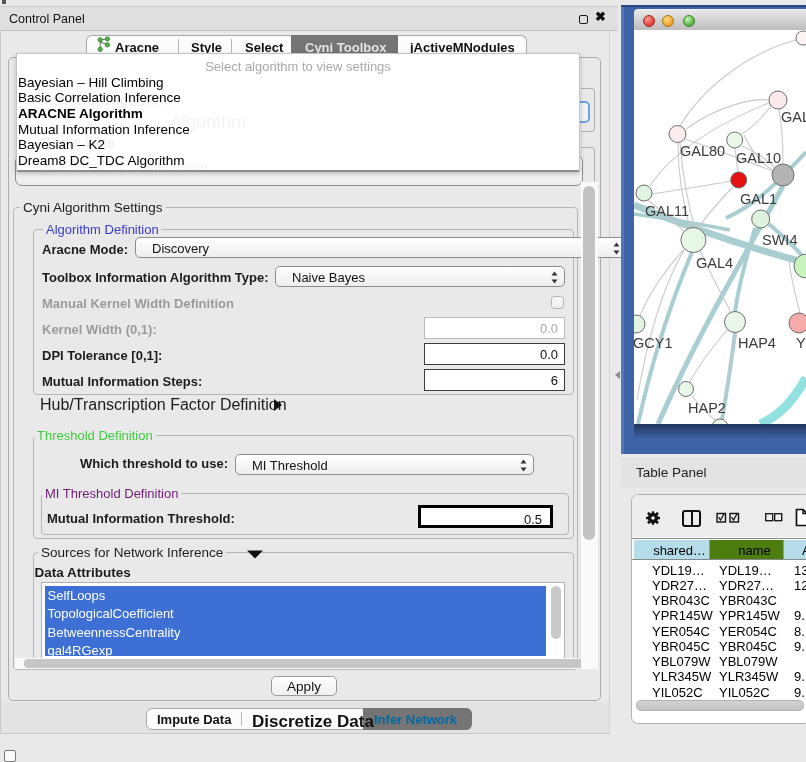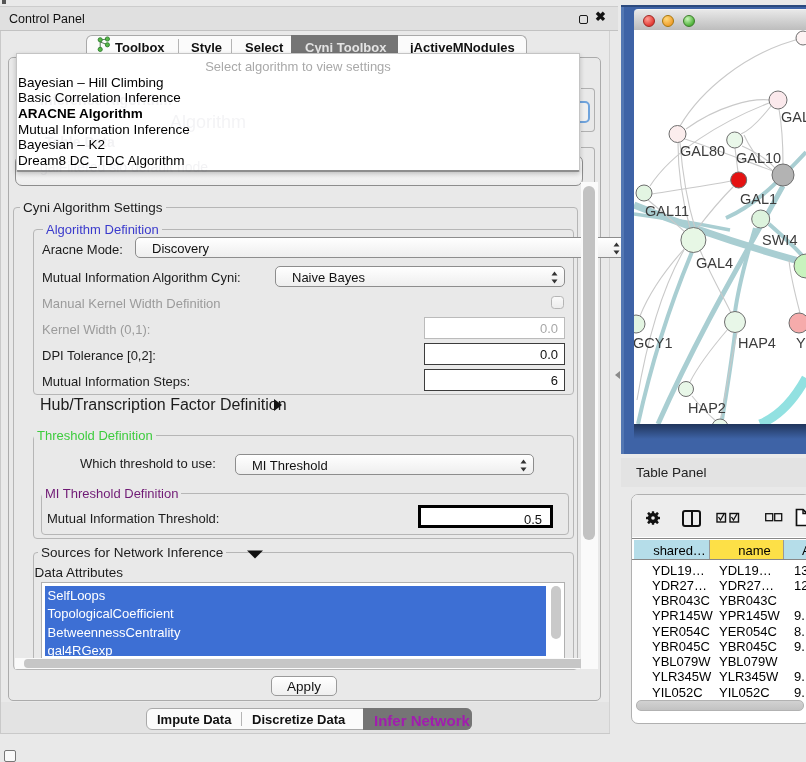--- a/index.html
+++ b/index.html
@@ -1,18 +1,18 @@
 <!DOCTYPE html>
 <html><head>
 <meta charset="utf-8">
 <style>
 * { margin:0; padding:0; box-sizing:border-box; }
 html,body { width:806px; height:762px; background:#e9e9e9; font-family:"Liberation Sans", sans-serif; position:relative; overflow:hidden; }
 .abs { position:absolute; }
-.lbl { position:absolute; font-size:13px; font-weight:normal; color:#1c1c1c; white-space:nowrap; }
+.lbl { position:absolute; font-size:13px; font-weight:bold; color:#1c1c1c; white-space:nowrap; }
 .dis { color:#9b9b9b; }
 .combo { position:absolute; border:1px solid #8d8d8d; border-radius:5px; background:linear-gradient(#ffffff,#eeeeee); font-size:13px; color:#111; }
 .combo .ct { position:absolute; left:16px; top:3px; }
 .combo svg { position:absolute; right:5px; top:3px; }
 .field { position:absolute; background:#fff; font-size:13px; text-align:right; }
 .gbox { position:absolute; border:1px solid #b6b6b6; border-radius:4px; }
 .gcap { position:absolute; background:#e9e9e9; padding:0 3px; font-size:13px; white-space:nowrap; }
 </style>
 </head>
 <body>
@@ -30,21 +30,21 @@
 <div class="abs" style="left:291px; top:35px; width:107px; height:23px; background:#757575;"></div>
 <div class="abs" style="left:178px; top:39px; width:1px; height:15px; background:#b5b5b5;"></div>
 <div class="abs" style="left:231px; top:39px; width:1px; height:15px; background:#b5b5b5;"></div>
 <svg class="abs" style="left:97px; top:36px;" width="14" height="17" viewBox="0 0 14 17">
   <path d="M3.2 4 L3.2 13 M3.2 4 L10.2 3 M3.2 6 L10.2 8.6" stroke="#567b56" stroke-width="1" fill="none"></path>
   <circle cx="3.2" cy="3.8" r="2.1" fill="#57b847" stroke="#2f7d2f" stroke-width="0.9"></circle>
   <circle cx="10.4" cy="3" r="2.1" fill="#57b847" stroke="#2f7d2f" stroke-width="0.9"></circle>
   <circle cx="10.4" cy="8.8" r="2.1" fill="#57b847" stroke="#2f7d2f" stroke-width="0.9"></circle>
   <circle cx="3.2" cy="13.4" r="2.1" fill="#57b847" stroke="#2f7d2f" stroke-width="0.9"></circle>
 </svg>
-<div class="abs" style="left:115px; top:40px; font-size:13px; font-weight:600; color:#111;">Toolbox</div>
+<div class="abs" style="left:115px; top:40px; font-size:13px; font-weight:600; color:#111;">Aracne</div>
 <div class="abs" style="left:191px; top:40px; font-size:13px; font-weight:600; color:#111;">Style</div>
 <div class="abs" style="left:245px; top:40px; font-size:13px; font-weight:600; color:#111;">Select</div>
 <div class="abs" style="left:305px; top:40px; font-size:13px; font-weight:600; color:#e4e4e4;">Cyni Toolbox</div>
 <div class="abs" style="left:410px; top:40px; font-size:13px; font-weight:600; color:#111;">jActiveMNodules</div>
 
 <div class="abs" style="left:8px; top:57px; width:593px; height:644px; border:1px solid #ababab; border-radius:5px; background:#e9e9e9;"></div>
 
 <div class="abs" style="left:581px; top:88px; width:14px; height:44px; border:1px solid #b0b0b0; border-left:none; border-radius:0 4px 4px 0;"></div>
 <div class="abs" style="left:575px; top:101px; width:15px; height:22px; border:2px solid #6fa3dc; border-radius:5px; background:#f0f0f0;"></div>
 <div class="abs" style="left:581px; top:147px; width:14px; height:46px; border:1px solid #b0b0b0; border-left:none; border-radius:0 4px 4px 0;"></div>
@@ -57,35 +57,35 @@
 <div class="gcap" style="left:43px; top:222px; color:#3a3acc;">Algorithm Definition</div>
 
 <div class="lbl" style="left:42px; top:242px;">Aracne Mode:</div>
 <div class="combo" style="left:135px; top:237px; width:492px; height:21px;">
     <span class="ct">Discovery</span>
   <svg width="9" height="15" viewBox="0 0 9 15">
       <path d="M1.5 5.5 L4.5 1.5 L7.5 5.5 Z M1.5 9.5 L4.5 13.5 L7.5 9.5 Z" fill="#333"></path>
     </svg>
 </div>
 
-<div class="lbl" style="left:42px; top:270px;">Mutual Information Algorithm Cyni:</div>
+<div class="lbl" style="left:42px; top:270px;">Toolbox Information Algorithm Type:</div>
 <div class="combo" style="left:275px; top:266px; width:290px; height:21px;">
     <span class="ct">Naive Bayes</span>
   <svg width="9" height="15" viewBox="0 0 9 15">
       <path d="M1.5 5.5 L4.5 1.5 L7.5 5.5 Z M1.5 9.5 L4.5 13.5 L7.5 9.5 Z" fill="#333"></path>
     </svg>
 </div>
 
 <div class="lbl dis" style="left:42px; top:296px;">Manual Kernel Width Definition</div>
 <div class="abs" style="left:551px; top:296px; width:13px; height:13px; border:1px solid #b5b5b5; border-radius:3.5px; background:linear-gradient(#fafafa,#ececec);"></div>
 
 <div class="lbl dis" style="left:42px; top:322px;">Kernel Width (0,1):</div>
 <div class="field dis" style="left:424px; top:317px; width:141px; height:22px; border:1px solid #bbbbbb; color:#a8a8a8; padding:3px 6px 0 0;">0.0</div>
 
-<div class="lbl" style="left:42px; top:348px;">DPI Tolerance [0,2]:</div>
+<div class="lbl" style="left:42px; top:348px;">DPI Tolerance [0,1]:</div>
 <div class="field" style="left:424px; top:343px; width:141px; height:22px; border:1.5px solid #3c3c3c; color:#111; padding:3px 6px 0 0;">0.0</div>
 
 <div class="lbl" style="left:42px; top:374px;">Mutual Information Steps:</div>
 <div class="field" style="left:424px; top:369px; width:141px; height:22px; border:1.5px solid #3c3c3c; color:#111; padding:3px 6px 0 0;">6</div>
 
 <div class="abs" style="left:40px; top:395.5px; font-size:16px; color:#1c1c1c;">Hub/Transcription Factor Definition</div>
 <svg class="abs" style="left:272px; top:398px;" width="12" height="14" viewBox="0 0 12 14">
     <path d="M2 1 L10 7 L2 13 Z" fill="#111"></path>
   </svg>
 
@@ -125,22 +125,22 @@
 <div class="abs" style="left:583px; top:186px; width:12px; height:354px; background:#c2c2c2; border-radius:6px;"></div>
 
 <div class="abs" style="left:271px; top:676px; width:66px; height:20px; border:1px solid #9a9a9a; border-radius:5px; background:linear-gradient(#ffffff,#efefef); text-align:center; font-size:13.5px; color:#111; padding-top:2px;">Apply</div>
 
 <div class="abs" style="left:1px; top:702px; width:608px; height:31px; background:#e3e3e3;"></div>
 
 <div class="abs" style="left:146px; top:708px; width:326px; height:22px; background:#fbfbfb; border:1px solid #a9a9a9; border-radius:6px;"></div>
 <div class="abs" style="left:363px; top:708px; width:109px; height:22px; background:#757575; border-radius:0 6px 6px 0;"></div>
 <div class="abs" style="left:241px; top:712px; width:1px; height:14px; background:#b5b5b5;"></div>
 <div class="abs" style="left:157px; top:712px; font-size:13px; font-weight:600; color:#111;">Impute Data</div>
-<div class="abs" style="left:252px; top:712px; font-size:13px; font-weight:600; color:#111;">Discretize Data</div>
-<div class="abs" style="left:374px; top:712px; font-size:15px; font-weight:600; color:#a21caf;">Infer Network</div>
+<div class="abs" style="left:252px; top:712px; font-size:17px; font-weight:600; color:#111;">Discretize Data</div>
+<div class="abs" style="left:374px; top:712px; font-size:13px; font-weight:600; color:#0369a1;">Infer Network</div>
 
 <div class="abs" style="left:16px; top:53px; width:564px; height:119px; background:#ffffff; border:1px solid #c4c4c4; border-bottom:2px solid #8e8e8e; box-shadow:0 2px 5px rgba(0,0,0,0.22); border-radius:0 0 2px 2px;"></div>
 <div class="abs" style="left:40px; top:92px; font-size:14px; color:rgba(90,90,110,0.08); font-weight:bold;">Inference Algorithm</div>
 <div class="abs" style="left:170px; top:112px; font-size:18px; color:rgba(90,90,110,0.07);">Algorithm</div>
 <div class="abs" style="left:45px; top:134px; font-size:14px; color:rgba(90,90,110,0.08); font-weight:bold;">Table Data</div>
 <div class="abs" style="left:40px; top:159px; font-size:14px; color:rgba(90,90,110,0.08);">galFiltered sio default node</div>
 <div class="abs" style="left:0px; top:59px; width:596px; text-align:center; font-size:13px; color:#a9a9a9;">Select algorithm to view settings</div>
 <div class="abs" style="left:18px; top:74.5px; font-size:13.5px; color:#000; line-height:15.7px;">Bayesian – Hill Climbing<br>Basic Correlation Inference<br><b>ARACNE Algorithm</b><br>Mutual Information Inference<br>Bayesian – K2<br>Dream8 DC_TDC Algorithm</div>
 
 <div class="abs" style="left:621px; top:5px; width:185px; height:449px; background:#3e63a6; border-top:2px solid #2b4a7e;"></div>
@@ -253,21 +253,21 @@
   <rect x="9.7" y="0.7" width="7" height="7" fill="none" stroke="#111" stroke-width="1.3"></rect>
 </svg>
 <svg class="abs" style="left:795px; top:508px;" width="13" height="19" viewBox="0 0 13 19">
   <path d="M1.5 1.5 L8 1.5 L12 5.5 L12 17.5 L1.5 17.5 Z" fill="#fff" stroke="#111" stroke-width="1.7"></path>
   <path d="M8 1.5 L8 5.5 L12 5.5" fill="none" stroke="#111" stroke-width="1.4"></path>
 </svg>
 
 <div class="abs" style="left:632px; top:538px; width:174px; height:160px; overflow:hidden; font-size:13px; color:#000;">
   <div class="abs" style="left:0; top:0; width:300px; height:22px; border-top:1.5px solid #888; border-bottom:1.5px solid #888;"></div>
   <div class="abs" style="left:2px; top:1.5px; width:76px; height:19.5px; background:#b5dde9; border-right:1px solid #999; text-align:center; padding-top:3px; padding-left:16px;">shared…</div>
-  <div class="abs" style="left:78px; top:1.5px; width:74px; height:19.5px; background:#fde047; border-right:1px solid #999; text-align:center; padding-top:3px; padding-left:16px;">name</div>
+  <div class="abs" style="left:78px; top:1.5px; width:74px; height:19.5px; background:#4d7c0f; border-right:1px solid #999; text-align:center; padding-top:3px; padding-left:16px;">name</div>
   <div class="abs" style="left:152px; top:1.5px; width:60px; height:19.5px; background:#b5dde9; padding-top:3px; padding-left:18px;">A</div>
 </div>
 
 <div class="abs" style="left:632px; top:560px; width:174px; height:138px; overflow:hidden; font-size:13px; color:#000;">
 <span class="abs" style="left:20px; top:2.5px;">YDL19…</span>
     <span class="abs" style="left:87px; top:2.5px;">YDL19…</span>
     <span class="abs" style="left:162px; top:2.5px;">13</span>
 <span class="abs" style="left:20px; top:17.75px;">YDR27…</span>
     <span class="abs" style="left:87px; top:17.75px;">YDR27…</span>
     <span class="abs" style="left:162px; top:17.75px;">12</span>

